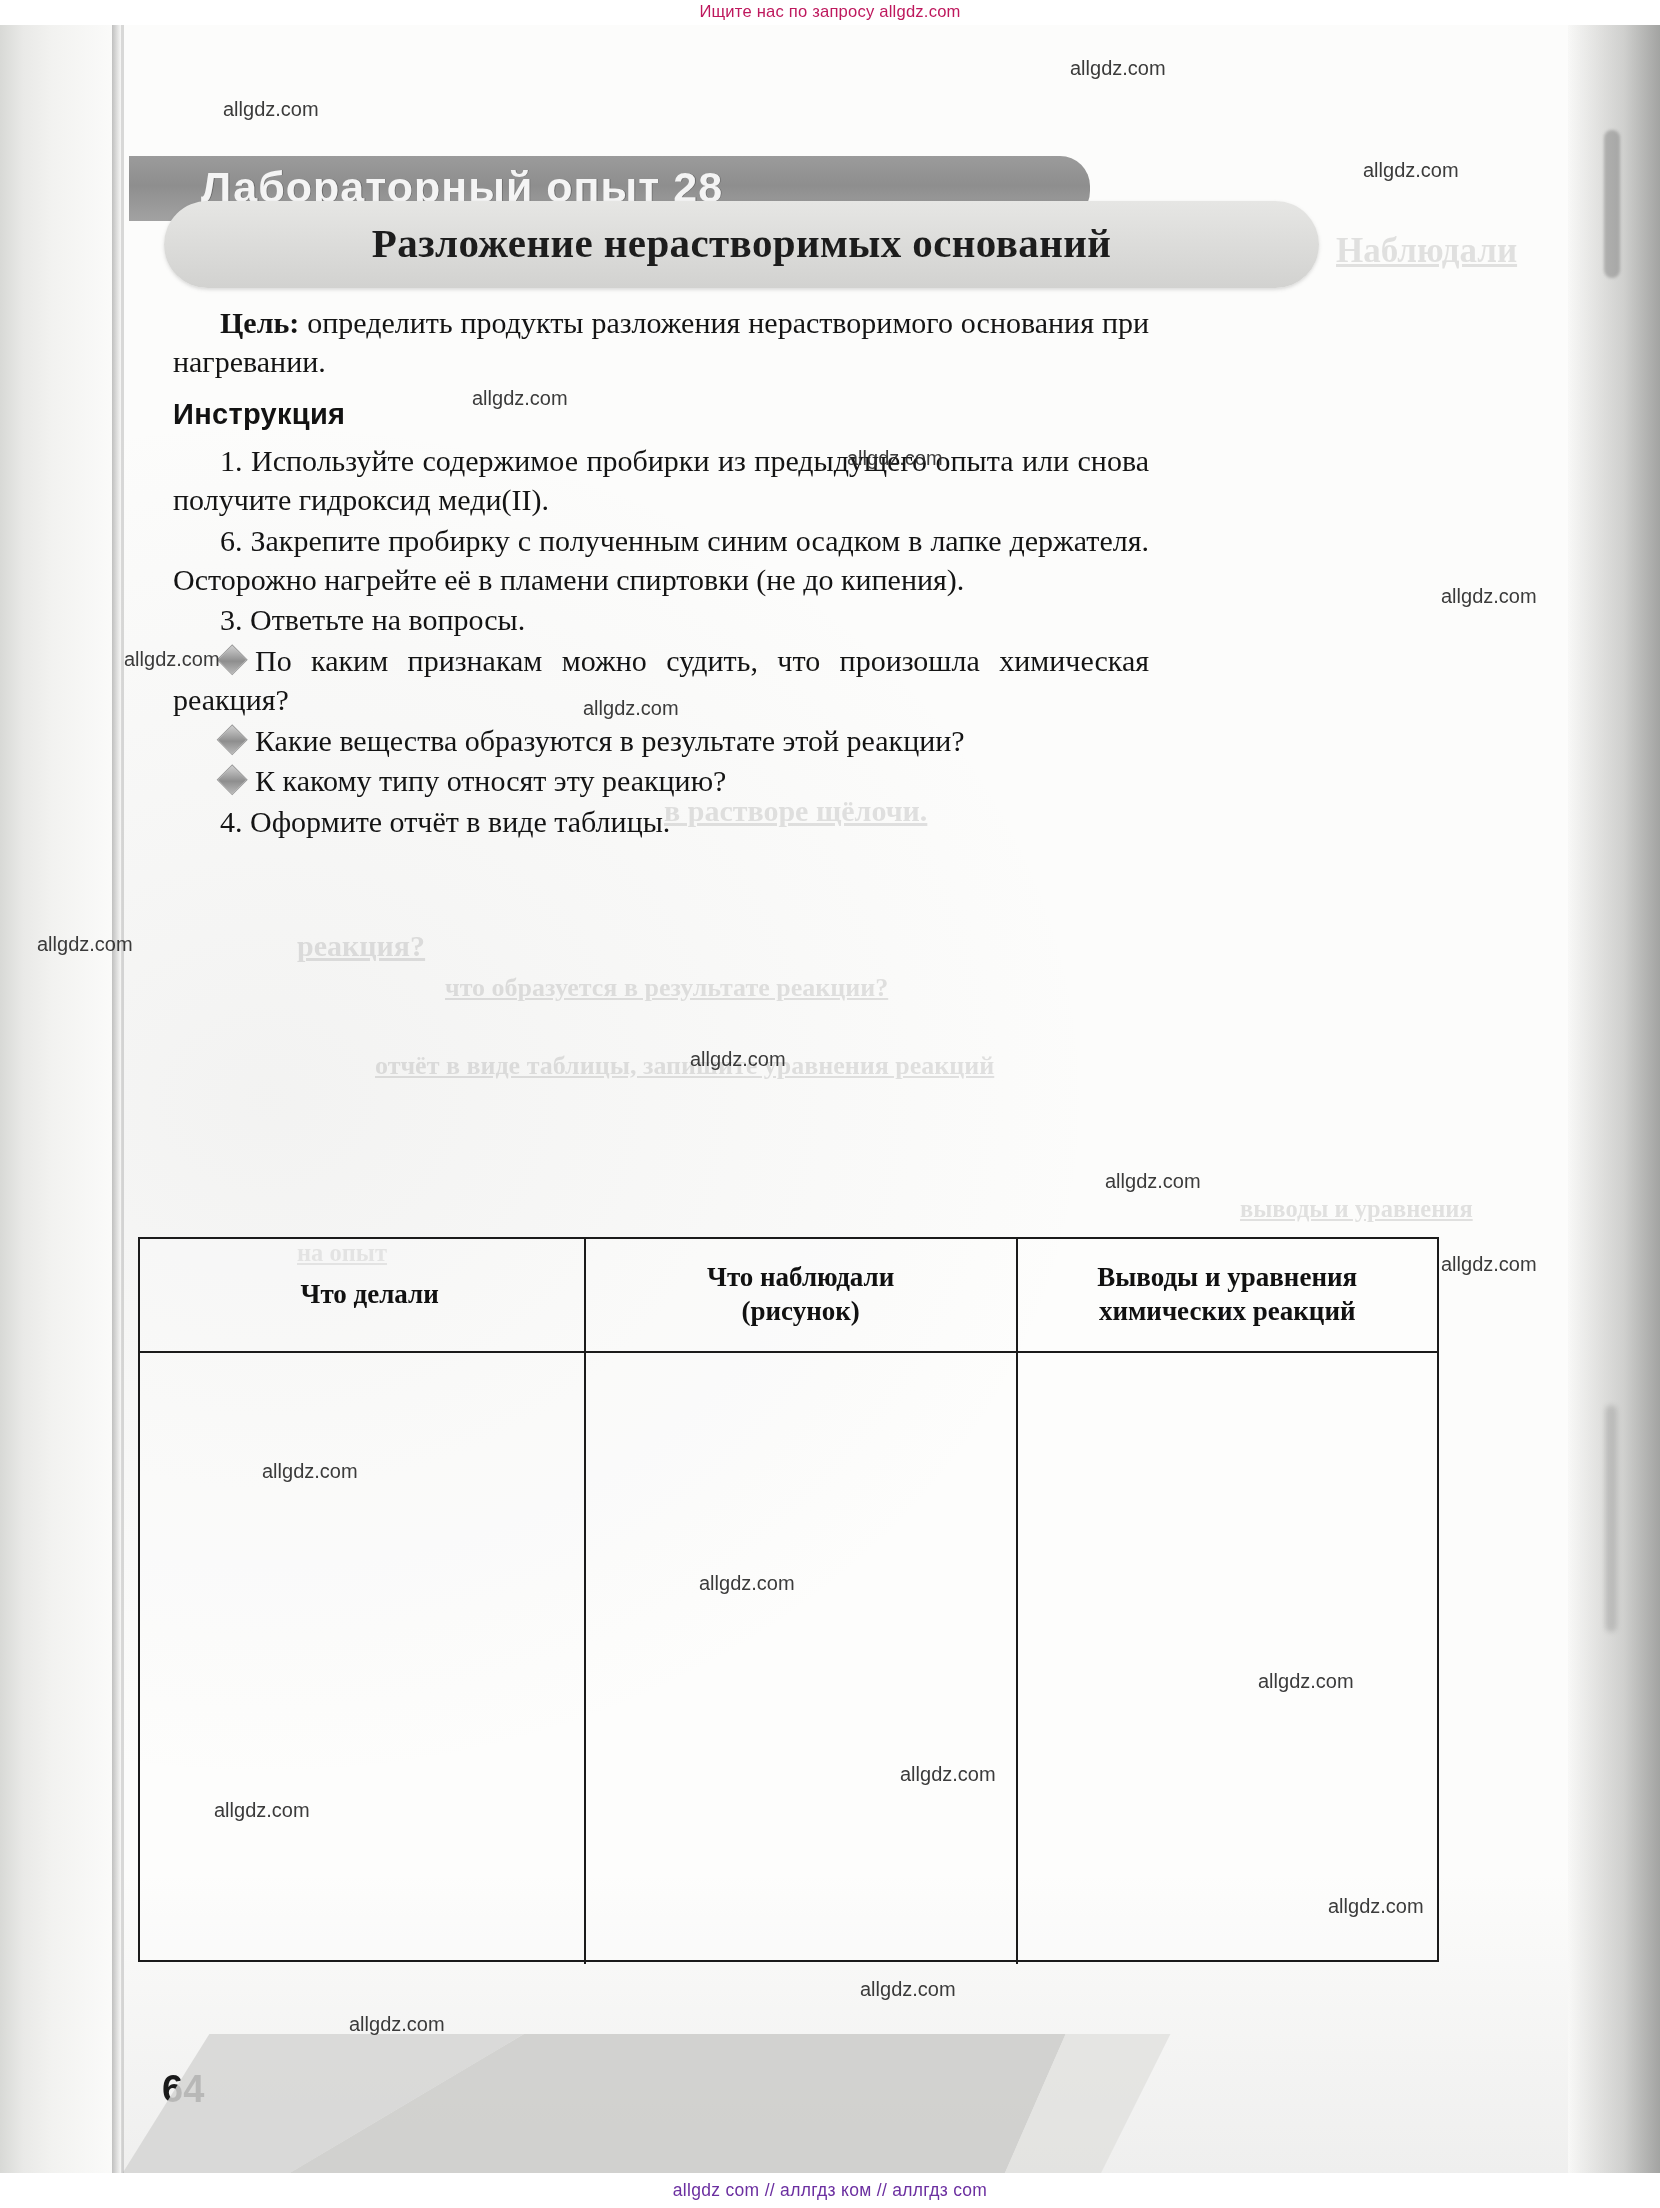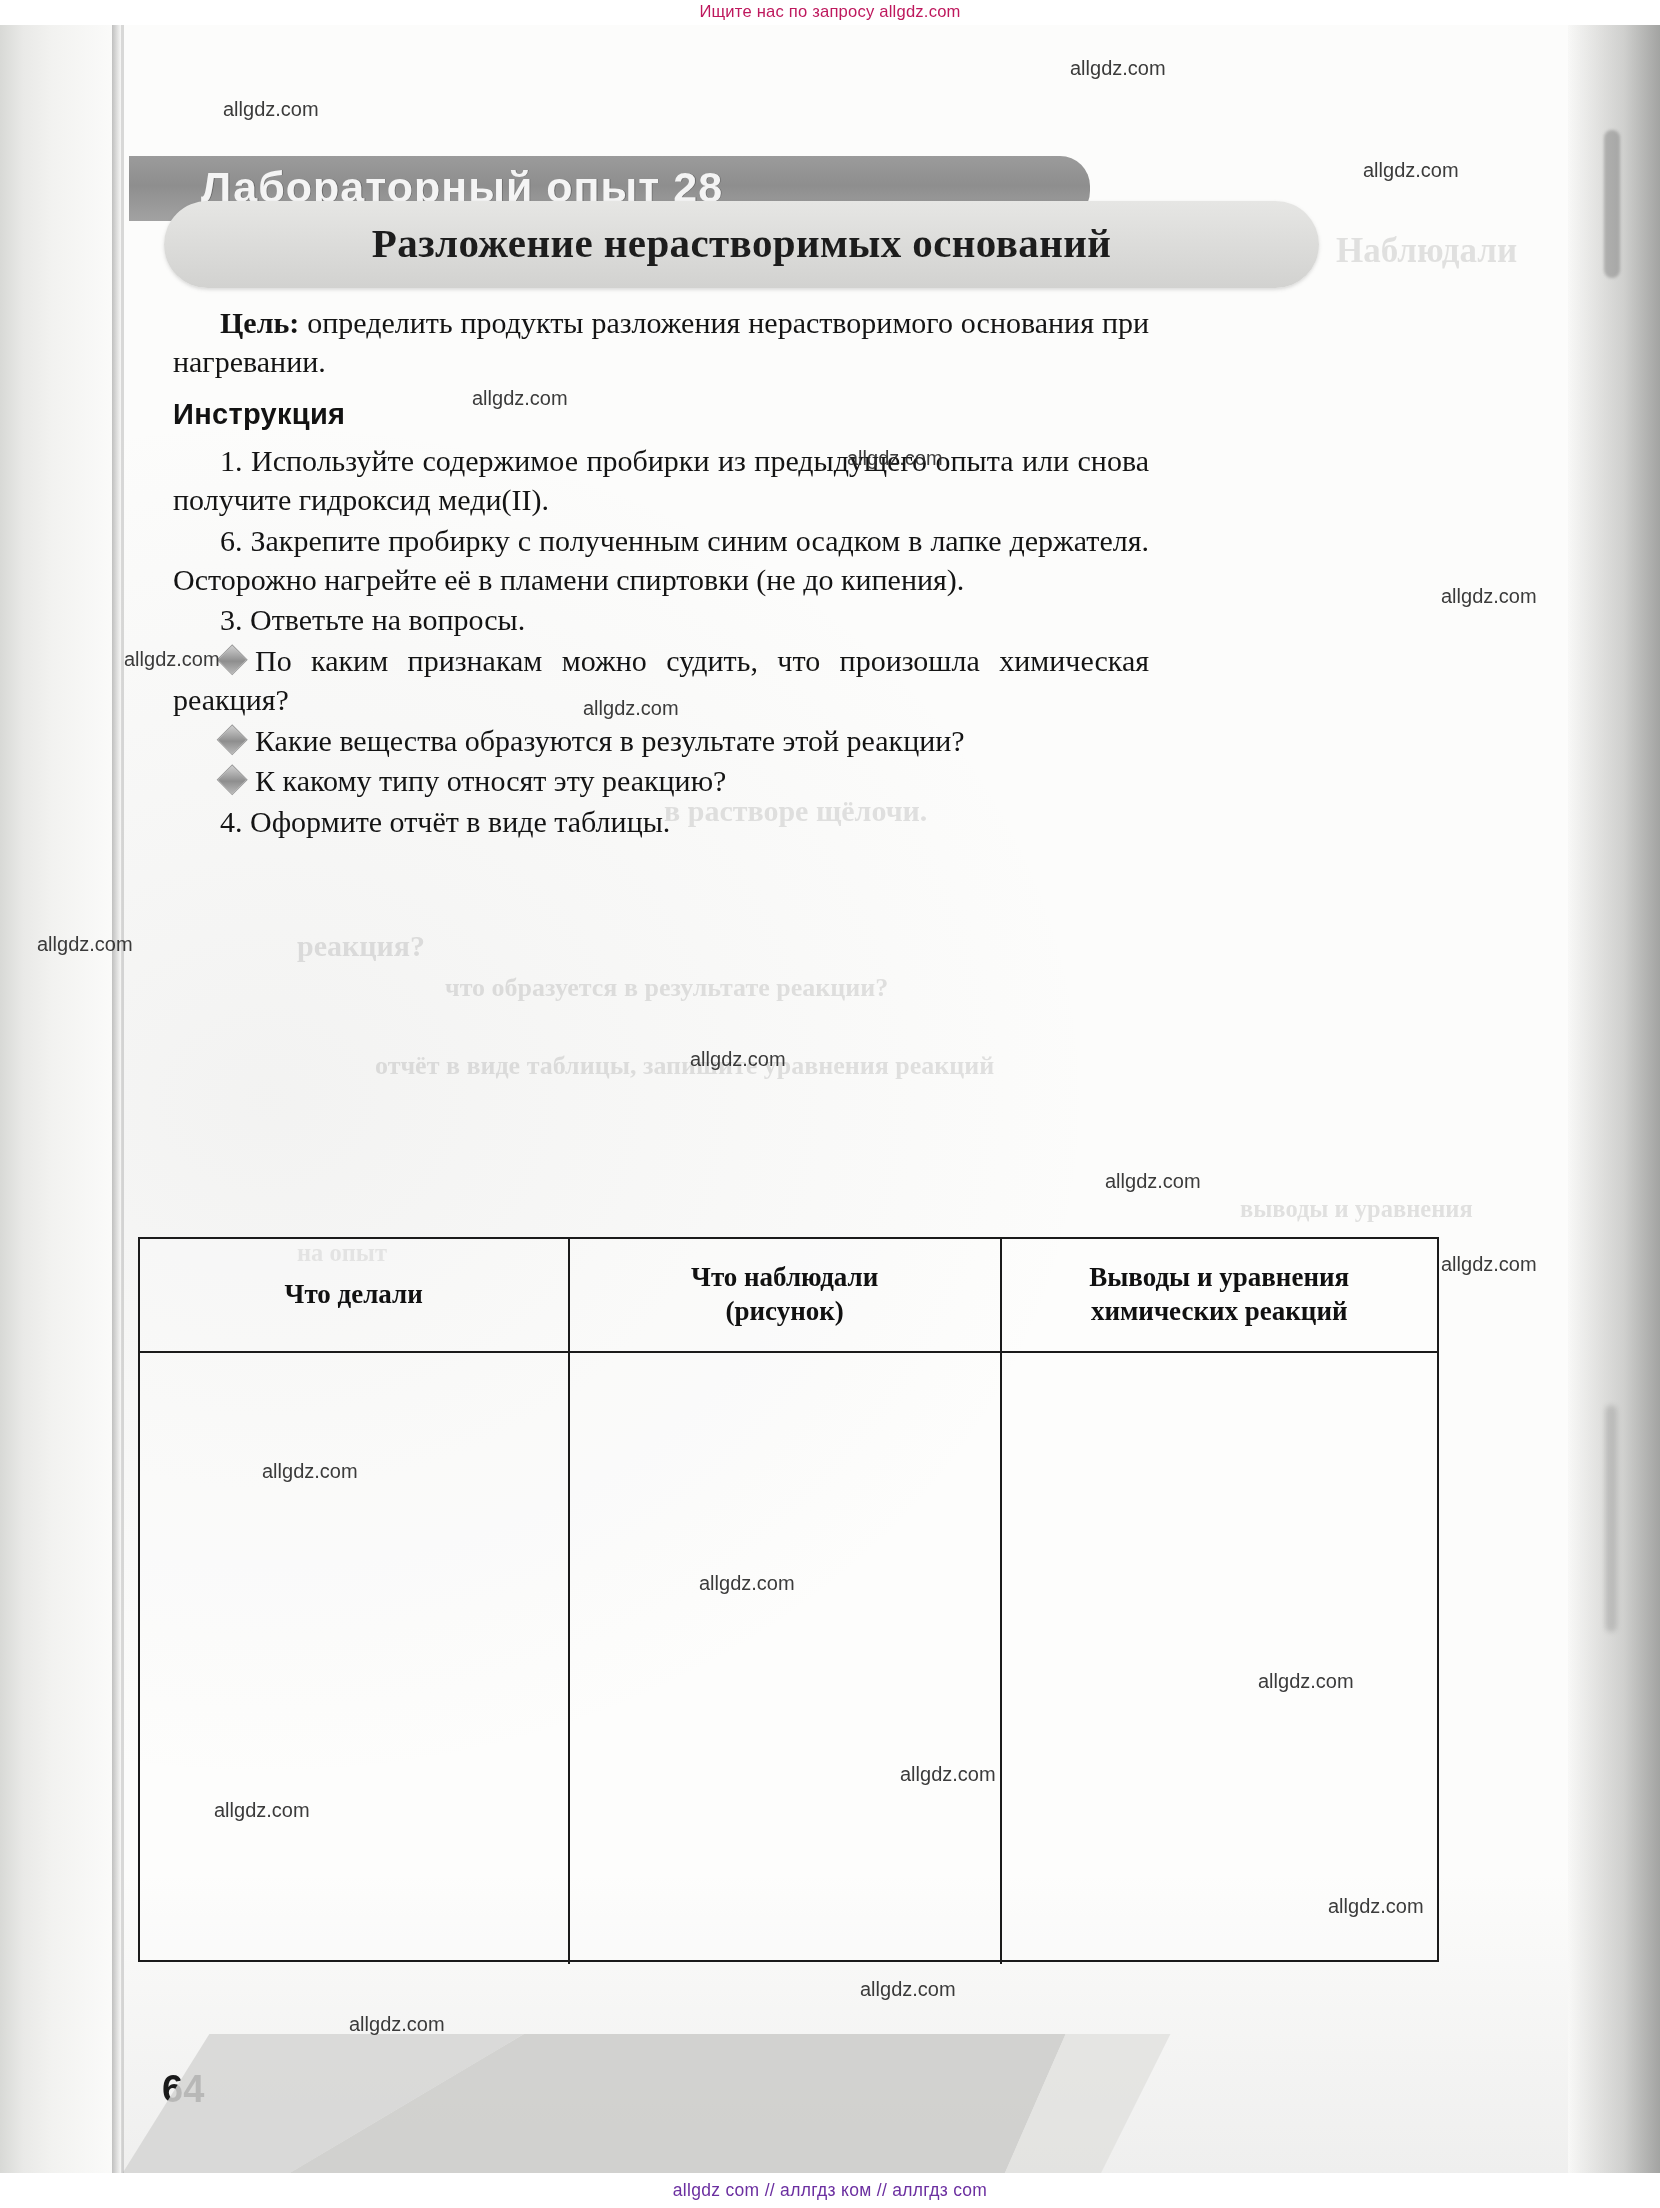--- a/index.html
+++ b/index.html
@@ -221,21 +221,21 @@
   }
   .rt-head {
     display: flex;
     height: 112px;
     border-bottom: 2.6px solid #1b1b1b;
   }
   .rt-body {
     display: flex;
     height: 611px;
   }
-  .rt-c1 { width: 428px; }
+  .rt-c1 { width: 428px; margin-left: 16px; }
   .rt-c2 { width: 434px; border-left: 2.6px solid #1b1b1b; border-right: 2.6px solid #1b1b1b; }
   .rt-c3 { flex: 1; }
   .rt-head .cell {
     display: flex;
     align-items: center;
     justify-content: center;
     text-align: center;
     font-family: "Liberation Serif", serif;
     font-weight: bold;
     font-size: 27px;
@@ -283,20 +283,21 @@
     opacity: .92;
   }
   
   .ghost {
     position: absolute;
     color: rgba(90,90,90,.17);
     font-family: "Liberation Serif", serif;
     font-weight: bold;
     white-space: nowrap;
     pointer-events: none;
+    text-decoration: underline;
   }
 </style>
 </head>
 <body>
 
 <div class="promo-strip">
   <span class="promo-text">Ищите нас по запросу allgdz.com</span>
 </div>
 
 <div class="scan-area">

